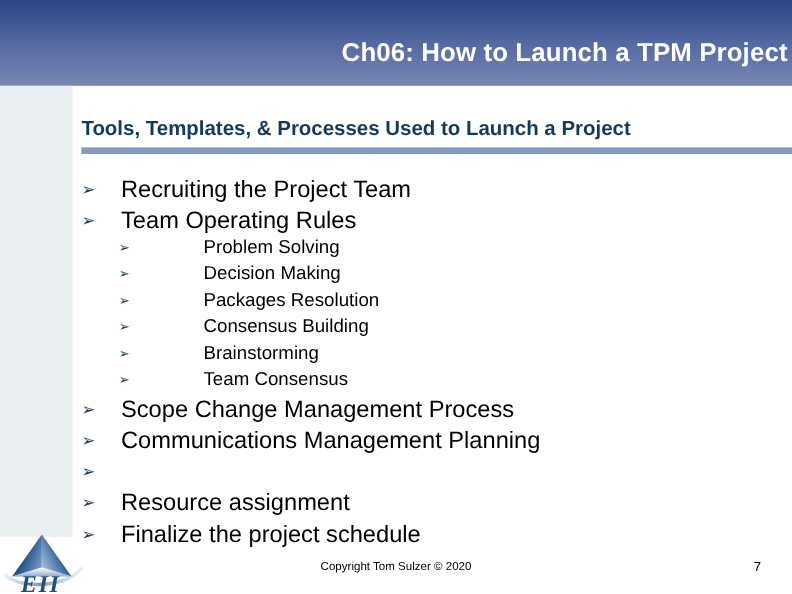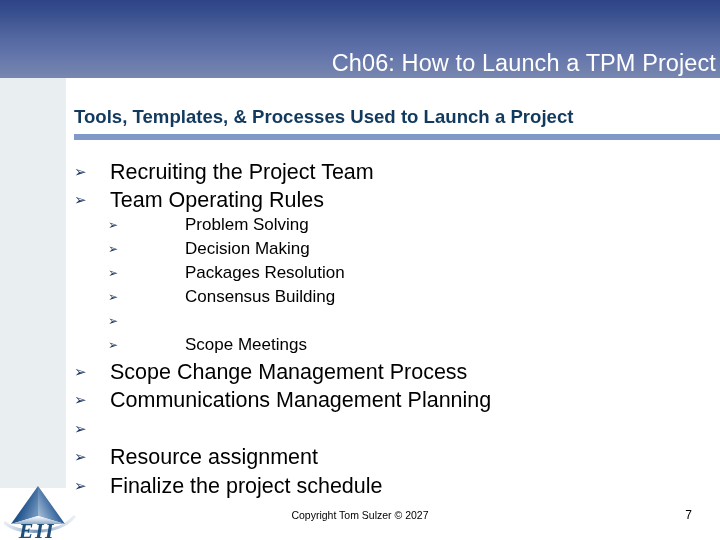--- a/index.html
+++ b/index.html
@@ -30,23 +30,23 @@
     left: 0;
     top: 0;
     width: 720px;
     height: 78px;
     background: linear-gradient(to bottom, #2d4386 0%, #39508f 18%, #4e639c 42%, #6273ab 68%, #7282ad 92%, #7886b2 100%);
   }
 
   #slide-title {
     position: absolute;
     right: 4px;
-    top: 52px;
+    top: 36px;
     font-size: 23.5px;
-    font-weight: normal;
+    font-weight: bold;
     color: #ffffff;
     letter-spacing: 0.1px;
     white-space: nowrap;
     line-height: 1;
     text-align: left;
   }
 
   
   #left-accent-bar {
     position: absolute;
@@ -224,24 +224,25 @@
       <li class="bullet-item">
         <span class="bullet-marker">➢</span>
         <span class="bullet-text">Packages Resolution</span>
       </li>
       <li class="bullet-item">
         <span class="bullet-marker">➢</span>
         <span class="bullet-text">Consensus Building</span>
       </li>
       <li class="bullet-item">
         <span class="bullet-marker">➢</span>
-      </li>
-      <li class="bullet-item">
-        <span class="bullet-marker">➢</span>
-        <span class="bullet-text">Scope Meetings</span>
+        <span class="bullet-text">Brainstorming</span>
+      </li>
+      <li class="bullet-item">
+        <span class="bullet-marker">➢</span>
+        <span class="bullet-text">Team Consensus</span>
       </li>
     </ul>
 
     <ul id="list-level1-bottom" class="bullet-list">
       <li class="bullet-item">
         <span class="bullet-marker">➢</span>
         <span class="bullet-text">Scope Change Management Process</span>
       </li>
       <li class="bullet-item">
         <span class="bullet-marker">➢</span>
@@ -255,21 +256,21 @@
         <span class="bullet-text">Resource assignment</span>
       </li>
       <li class="bullet-item">
         <span class="bullet-marker">➢</span>
         <span class="bullet-text">Finalize the project schedule</span>
       </li>
     </ul>
 
   </div>
 
-  <div id="footer-copyright">Copyright Tom Sulzer © 2027</div>
+  <div id="footer-copyright">Copyright Tom Sulzer © 2020</div>
 
   <div id="footer-pagenum">7</div>
 
   <div id="logo">
     <svg width="76" height="57" viewBox="0 0 76 57" xmlns="http://www.w3.org/2000/svg">
       <defs>
         <linearGradient id="faceLeft" x1="0" y1="0" x2="1" y2="0.6">
           <stop offset="0%" stop-color="#0f2d52"></stop>
           <stop offset="55%" stop-color="#21548c"></stop>
           <stop offset="100%" stop-color="#6f93bd"></stop>

